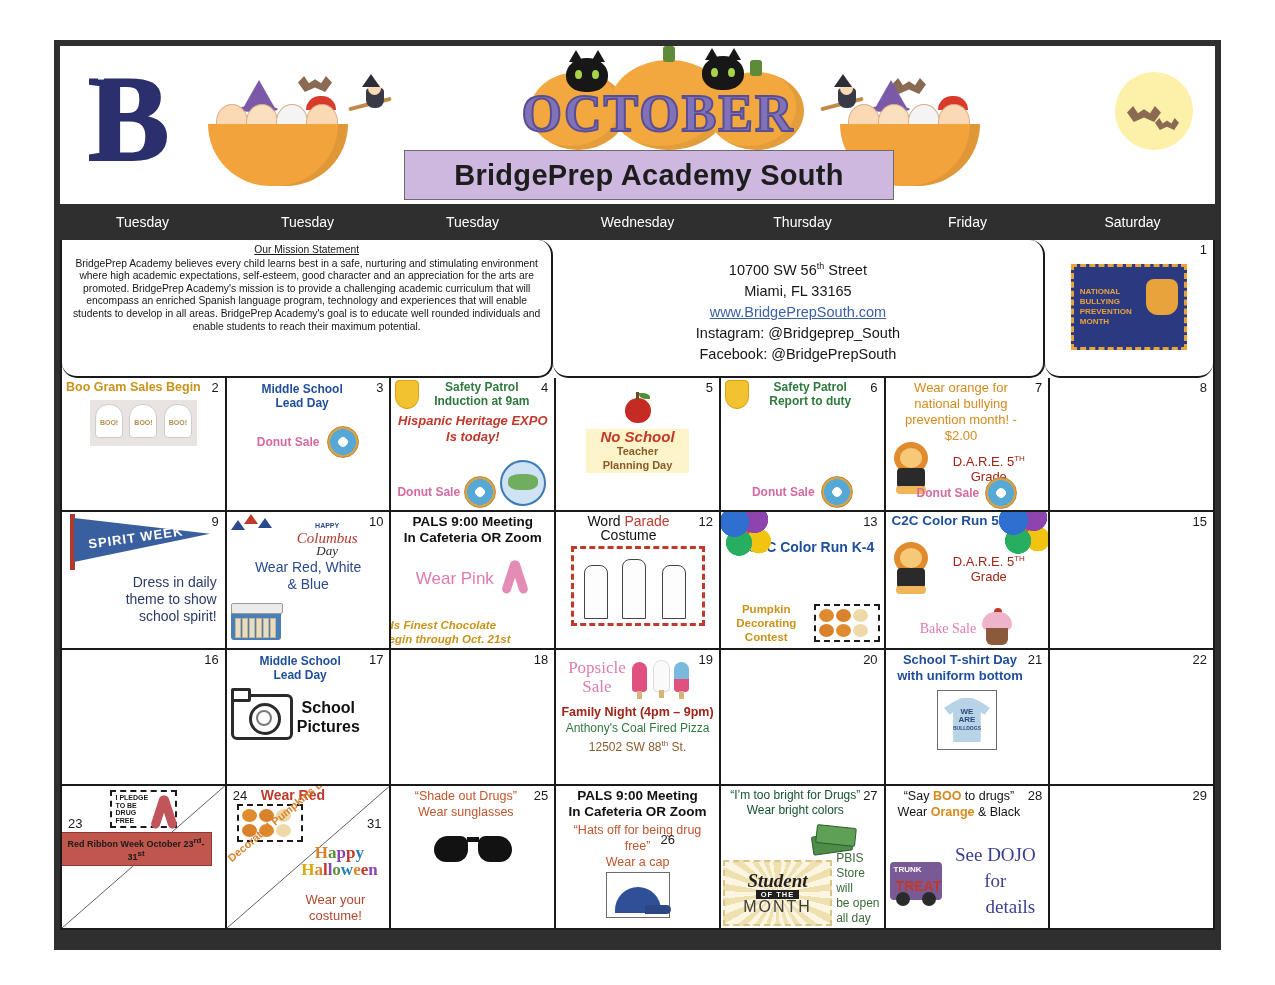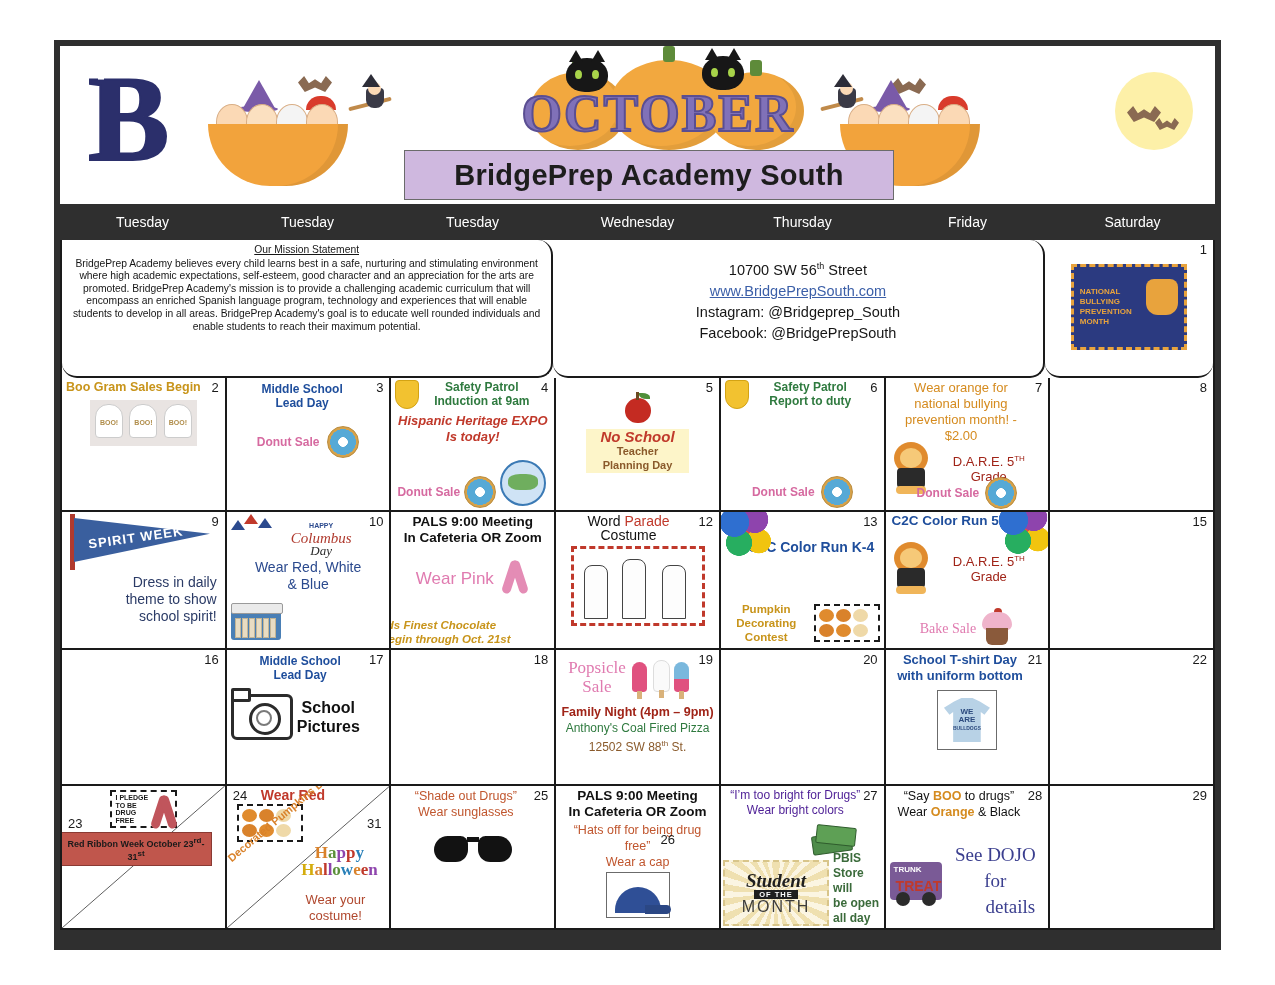--- a/index.html
+++ b/index.html
@@ -507,20 +507,21 @@
             <span class="mtitle">Our Mission Statement</span>
             <span>BridgePrep Academy believes every child learns best in a safe, nurturing and stimulating environment where high academic expectations, self-esteem, good character and an appreciation for the arts are promoted. BridgePrep Academy's mission is to provide a challenging academic curriculum that will encompass an enriched Spanish language program, technology and experiences that will enable students to develop in all areas. BridgePrep Academy's goal is to educate well rounded individuals and enable students to reach their maximum potential.</span>
           </div>
         </div>
 
         <div class="cell span3">
           <div class="contact">
             <div>
               <span>10700 SW 56</span><sup>th</sup><span> Street</span>
             </div>
+            <div>Miami, FL 33165</div>
             <div class="url">www.BridgePrepSouth.com</div>
             <div>Instagram: @Bridgeprep_South</div>
             <div>Facebook: @BridgePrepSouth</div>
           </div>
         </div>
 
         <div class="cell">
           <div class="daynum">1</div>
           <div style="display:flex;justify-content:center;margin-top:22px;">
             <div class="bully-poster">
@@ -646,21 +647,21 @@
           </div>
           <div class="ev c-navy" style="font-weight:normal;font-size:14px;line-height:17px;text-align:right;padding-right:4px;color:#2b3b66;">
             <div>Dress in daily</div>
             <div>theme to show</div>
             <div>school spirit!</div>
           </div>
         </div>
 
         <div class="cell">
           <div class="daynum">10</div>
-          <div style="display:flex;align-items:flex-start;gap:14px;padding-right:16px;">
+          <div style="display:flex;align-items:flex-start;gap:20px;padding-right:16px;">
             <span class="stars">
               <span class="star s1"></span>
                 <span class="star s2"></span>
                 <span class="star s3"></span>
             </span>
             <span class="colmb">
               <span class="l1">HAPPY</span>
               <div class="l2">Columbus</div>
               <div class="l3">Day</div>
             </span>
@@ -912,35 +913,35 @@
           </div>
           <div style="display:flex;justify-content:center;margin-top:2px;">
             <span class="bluecap">
                 <span class="c"></span>
               </span>
           </div>
         </div>
 
         <div class="cell">
           <div class="daynum">27</div>
-          <div class="ev" style="color:#4c1d95;font-size:12px;line-height:15px;padding-right:14px;">
+          <div class="ev" style="color:#14532d;font-size:12px;line-height:15px;padding-right:14px;">
             <div>“I’m too bright for Drugs”</div>
             <div>Wear bright colors</div>
           </div>
           <div class="money" style="position:absolute;right:28px;top:40px;">
             <span class="bill b1"></span>
               <span class="bill b2"></span>
           </div>
           <div style="display:flex;align-items:flex-end;gap:4px;position:absolute;left:2px;bottom:2px;">
             <div class="somplate">
               <div class="s1">Student</div>
               <div class="s2">OF THE</div>
               <div class="s3">MONTH</div>
             </div>
-            <div class="ev" style="color:#3b6b3b;font-size:12px;line-height:15px;text-align:left;font-weight:bold;">
+            <div class="ev" style="color:#3b6b3b;font-size:12px;line-height:15px;text-align:left;">
               <div>PBIS</div>
               <div>Store will</div>
               <div>be open</div>
               <div>all day</div>
             </div>
           </div>
         </div>
 
         <div class="cell">
           <div class="daynum">28</div>

